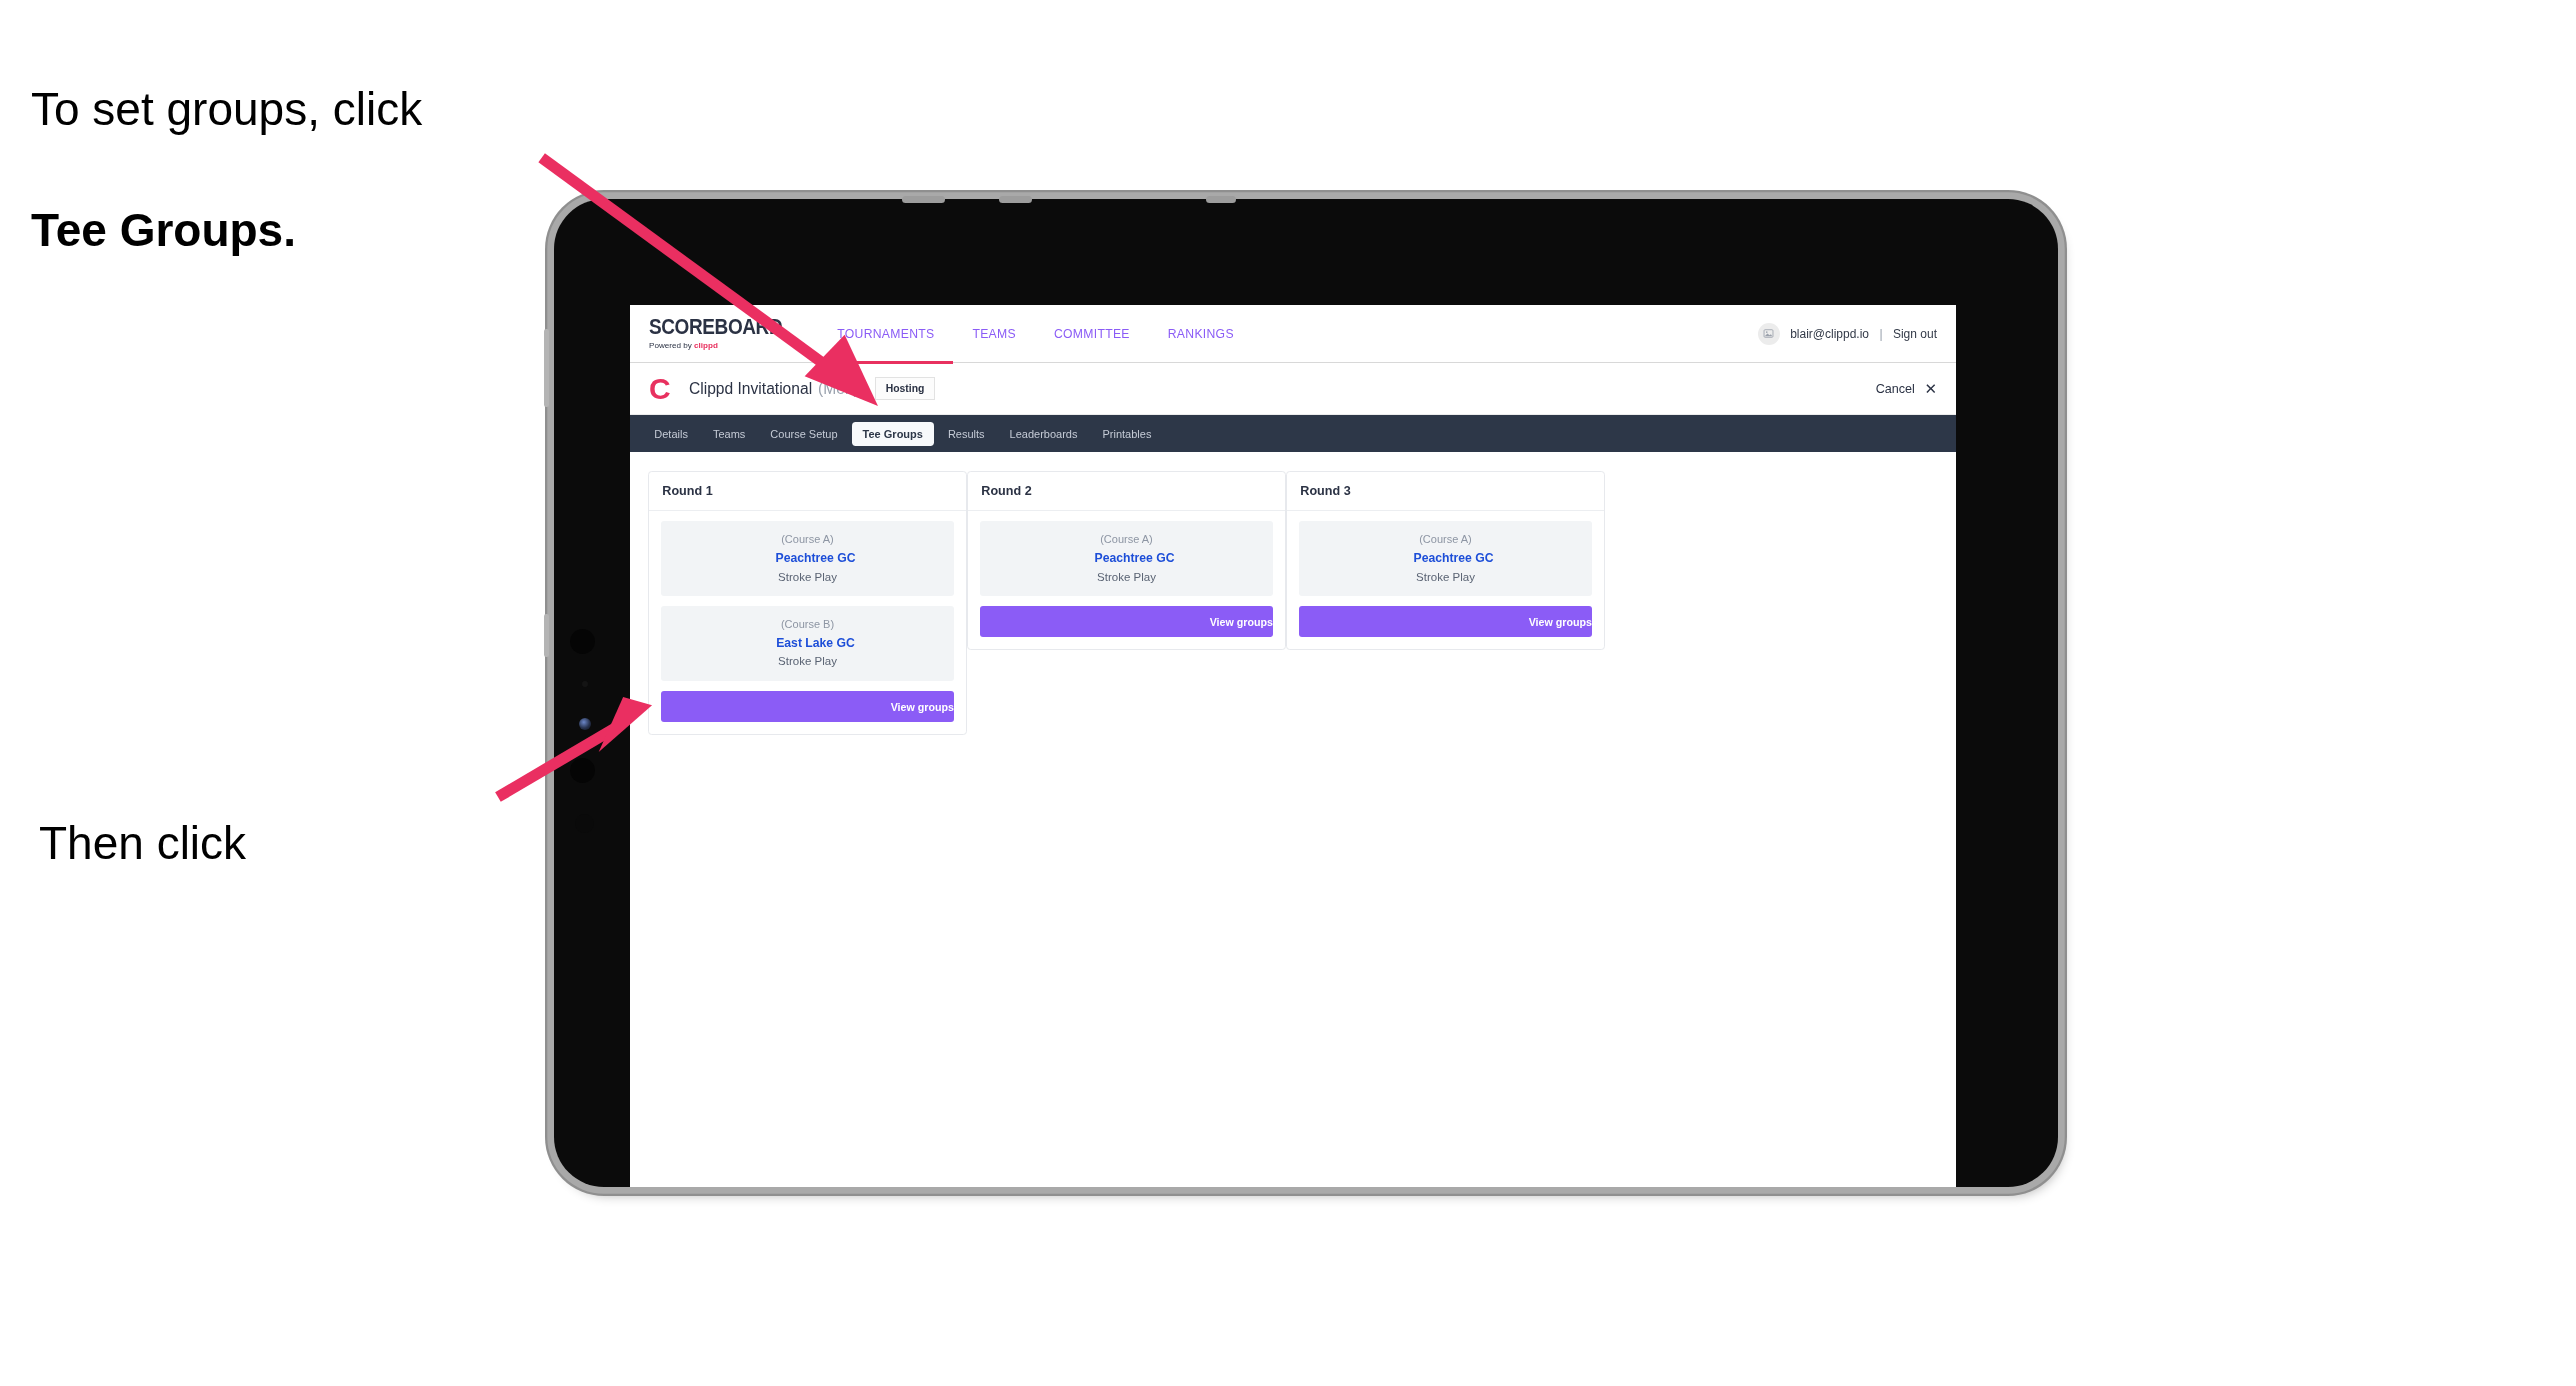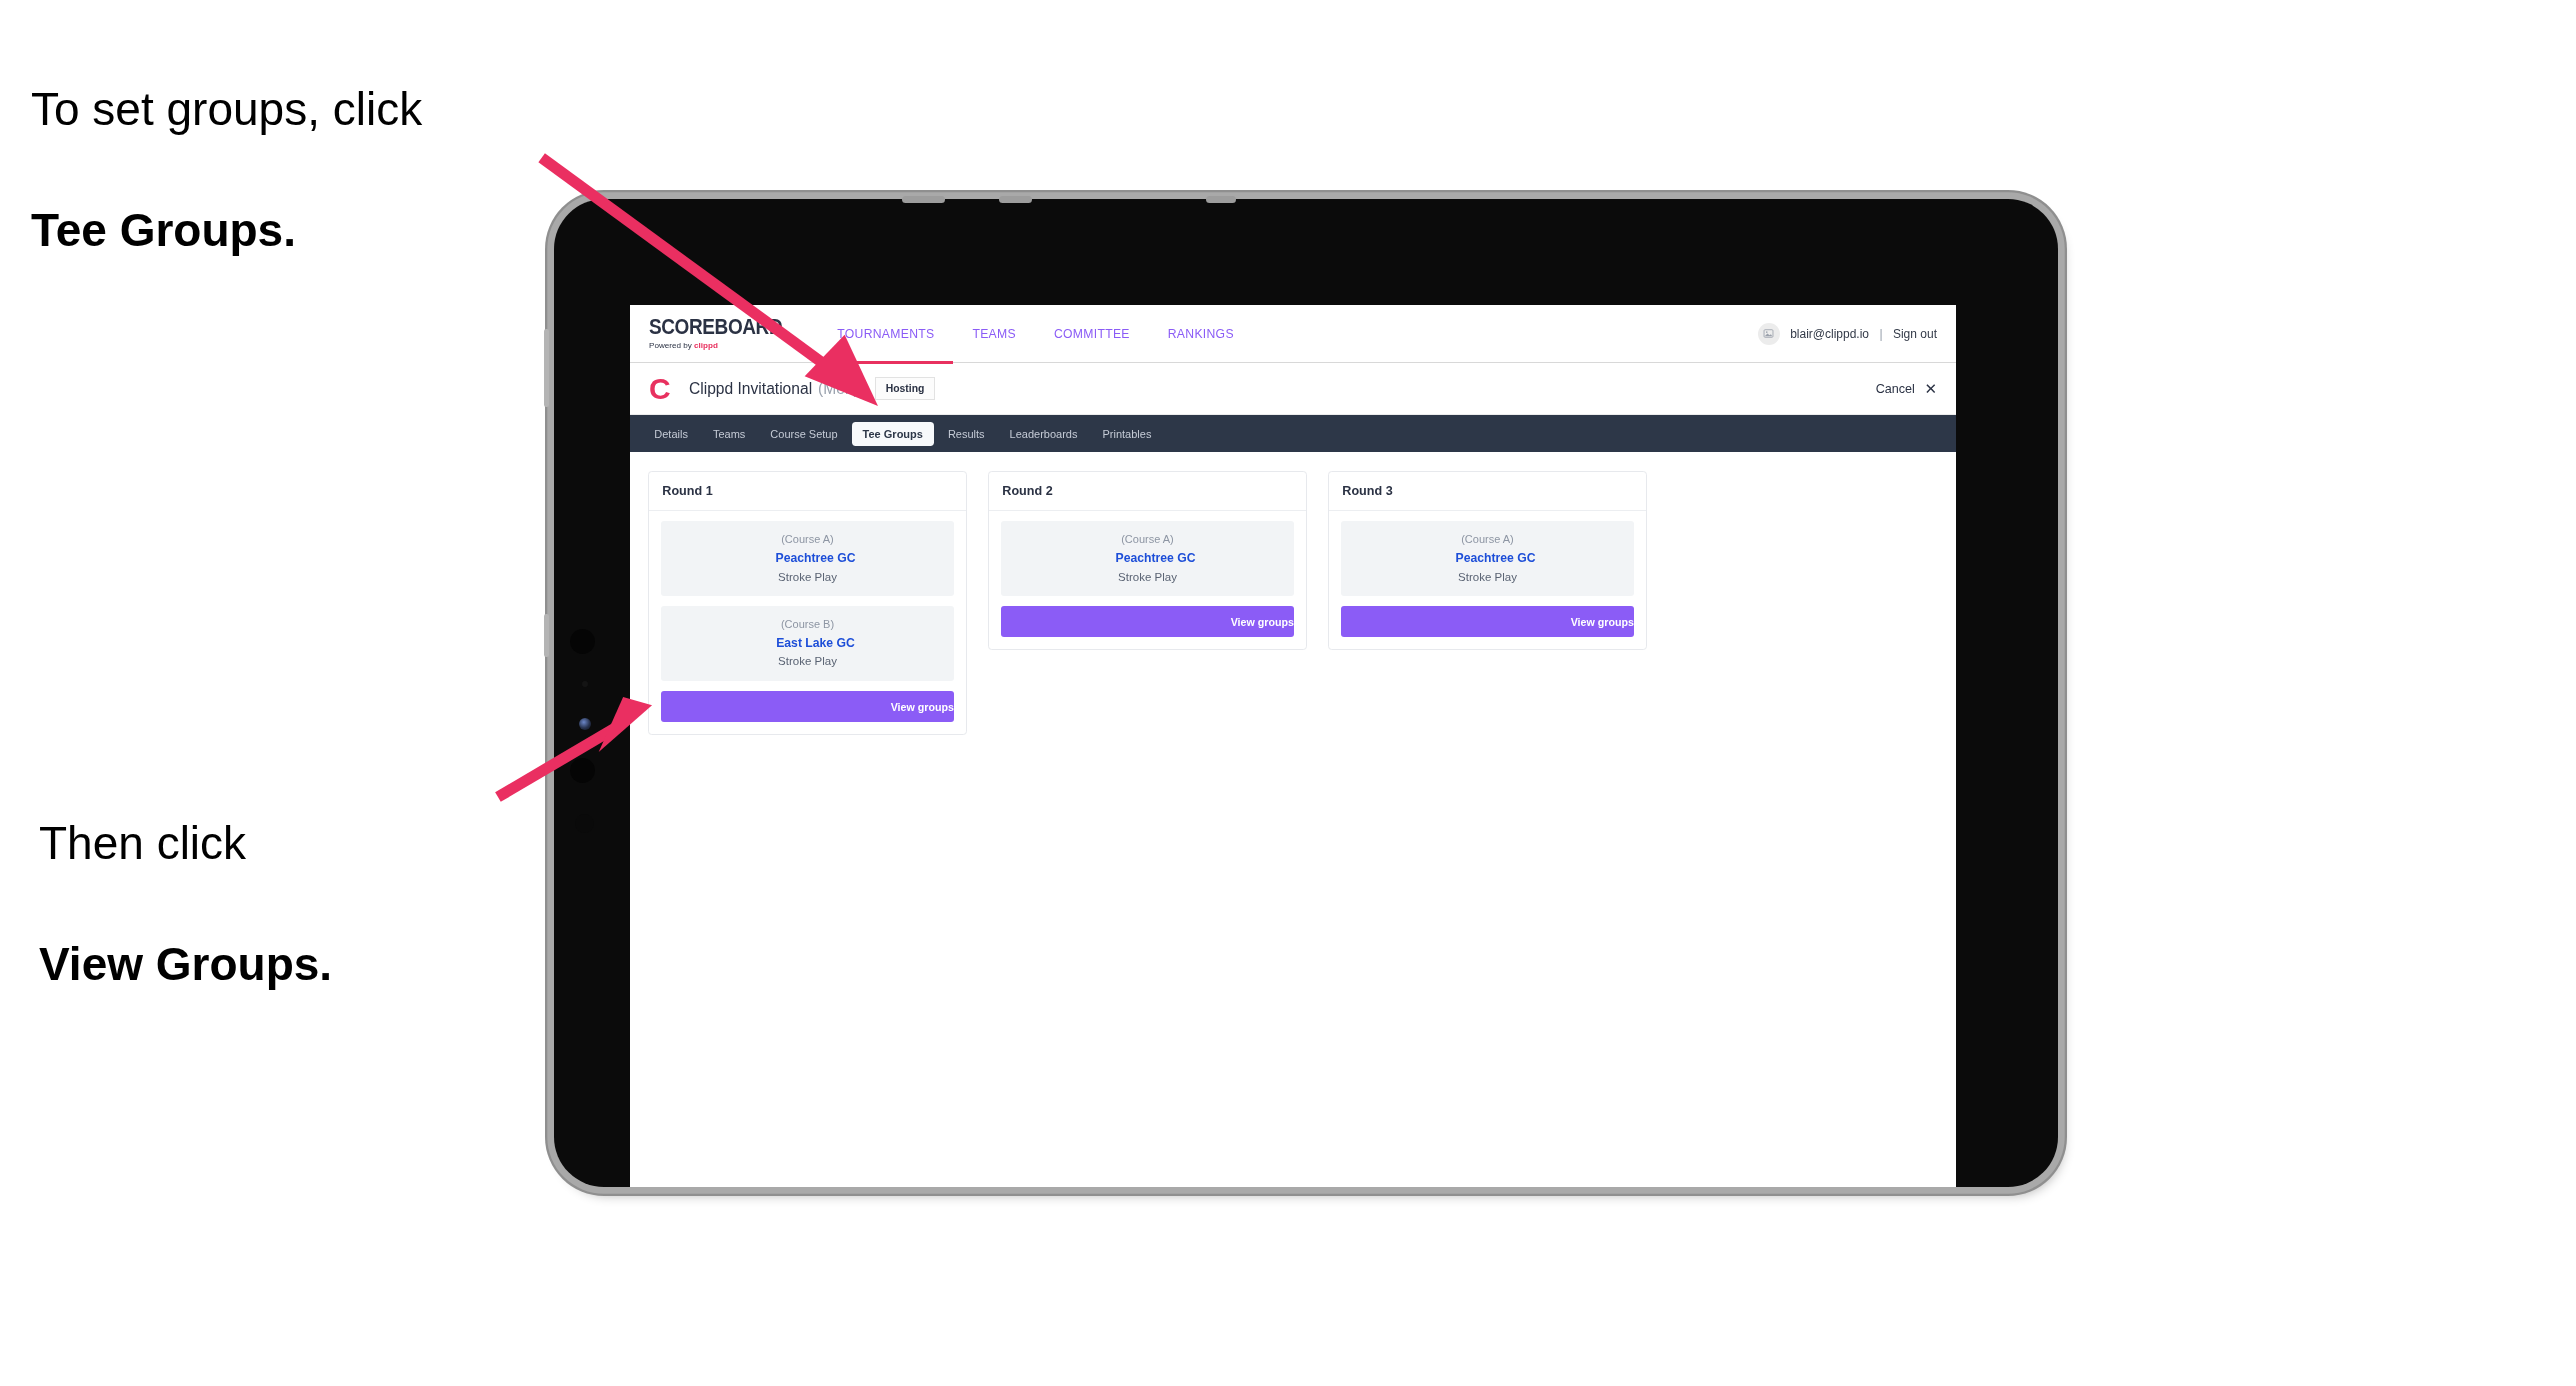--- a/index.html
+++ b/index.html
@@ -256,21 +256,20 @@
     background: #f7f9fb;
     color: #2d3748;
     font-weight: 700;
   }
 
   
   #rounds-area {
     background: #ffffff;
     padding: 19px 18px;
     display: flex;
-    gap: 21px;
     align-items: flex-start;
   }
   .round-card {
     width: 319px;
     background: #ffffff;
     border: 0.7px solid #e7e9ed;
     border-radius: 3.7px;
     box-sizing: border-box;
     overflow: hidden;
   }
@@ -326,21 +325,20 @@
 </head>
 <body>
 
 <div class="callout" id="callout-top">
   <span class="ln1">To set groups, click</span>
   <span class="ln2">Tee Groups.</span>
 </div>
 
 <div class="callout" id="callout-bottom">
   <span class="ln1">Then click</span>
-  <span class="ln2">View Groups.</span>
 </div>
 
 <div id="tablet">
   <div class="bezel-speck" id="speck-a"></div>
   <div class="bezel-speck" id="speck-b"></div>
   <div class="bezel-speck" id="speck-c"></div>
 
   <div class="side-btn" id="side-btn-1"></div>
   <div class="side-btn" id="side-btn-2"></div>
 

